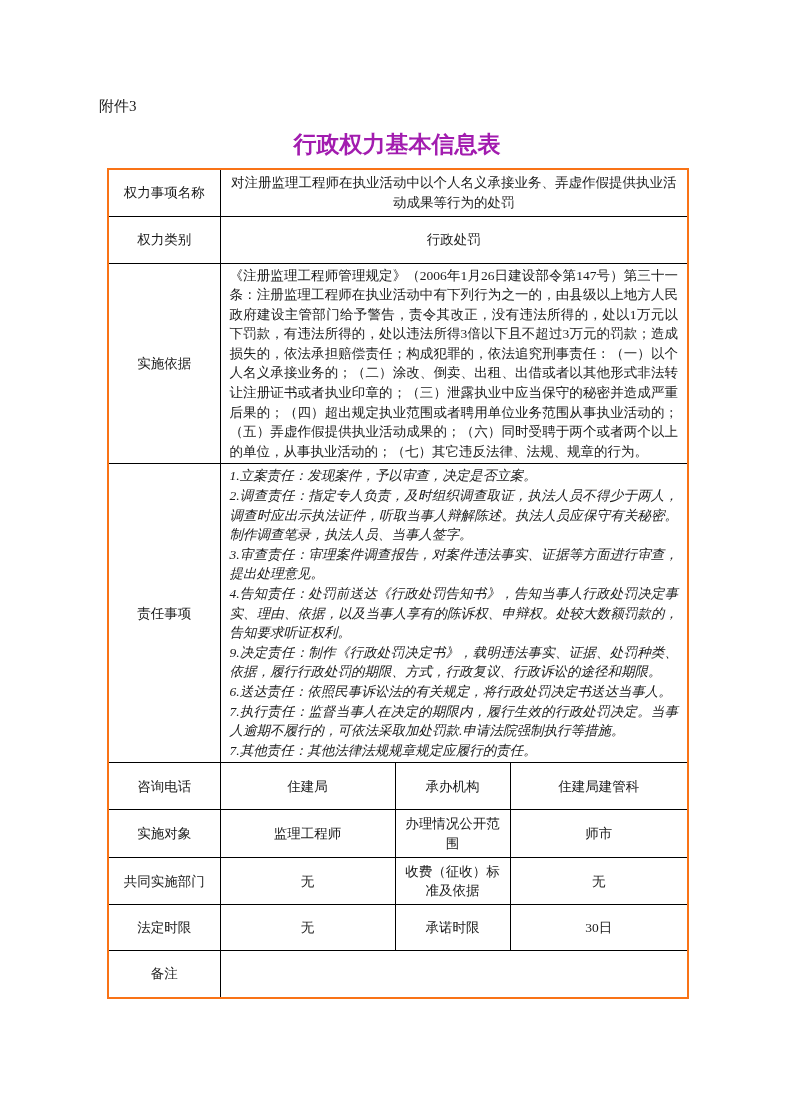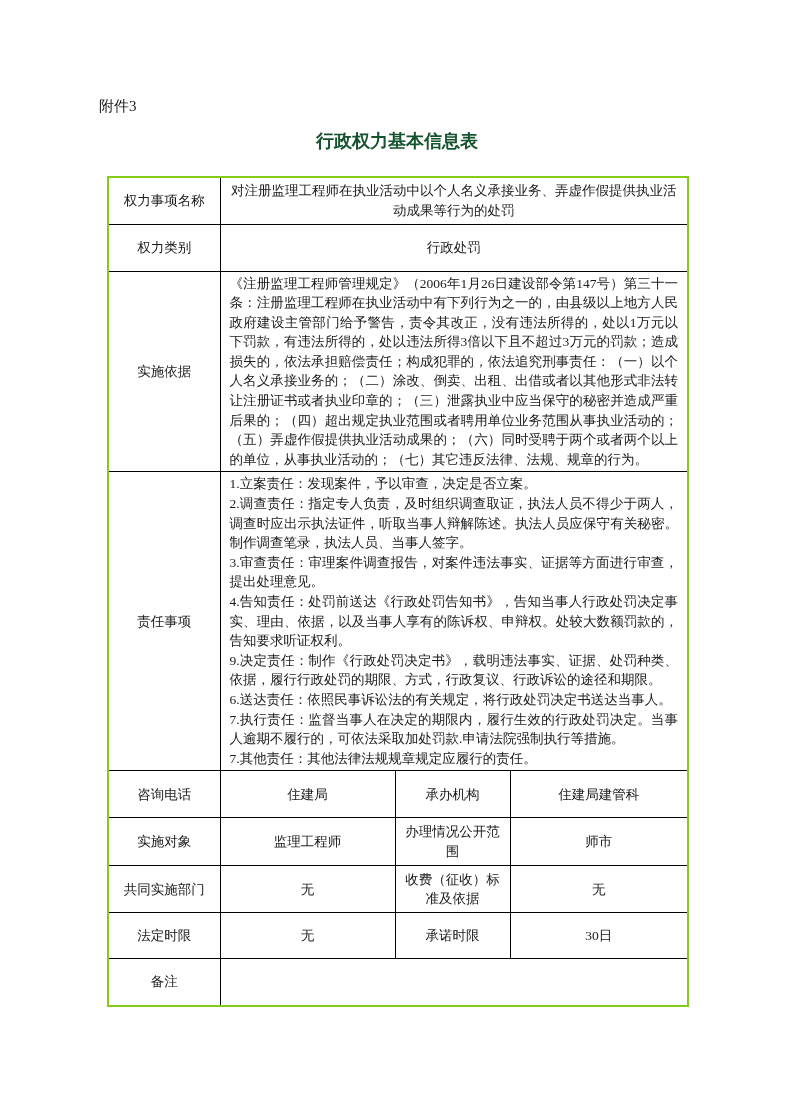--- a/index.html
+++ b/index.html
@@ -22,32 +22,32 @@
     top: 81px;
     font-size: 15px;
     color: #1a1a1a;
   }
   .doc-title {
     position: absolute;
     left: 0;
     top: 113px;
     width: 100%;
     text-align: center;
-    font-size: 18px;
+    font-size: 23px;
     font-weight: bold;
-    color: #14532d;
+    color: #a21caf;
   }
   table.info-table {
     position: absolute;
     left: 107px;
-    top: 160px;
+    top: 152px;
     width: 580px;
     border-collapse: collapse;
     table-layout: fixed;
-    border: 2px solid #84cc16;
+    border: 2px solid #f97316;
     padding-left: 33px;
   }
   table.info-table td {
     border: 1px solid #000000;
     vertical-align: middle;
     font-size: 13.5px;
     line-height: 19.6px;
     color: #1a1a1a;
   }
   td.lbl {
@@ -55,21 +55,21 @@
     padding: 2px 4px;
   }
   td.val-center {
     text-align: center;
     padding: 2px 10px;
   }
   td.val-text {
     text-align: justify;
     padding: 2px 9px;
   }
-  td.val-text div { text-align: justify; }
+  td.val-text div { text-align: justify; font-style: italic; }
 </style>
 </head>
 <body>
 
 <div class="page">
 
   <div class="attachment">附件3</div>
 
   <div class="doc-title">行政权力基本信息表</div>
 

